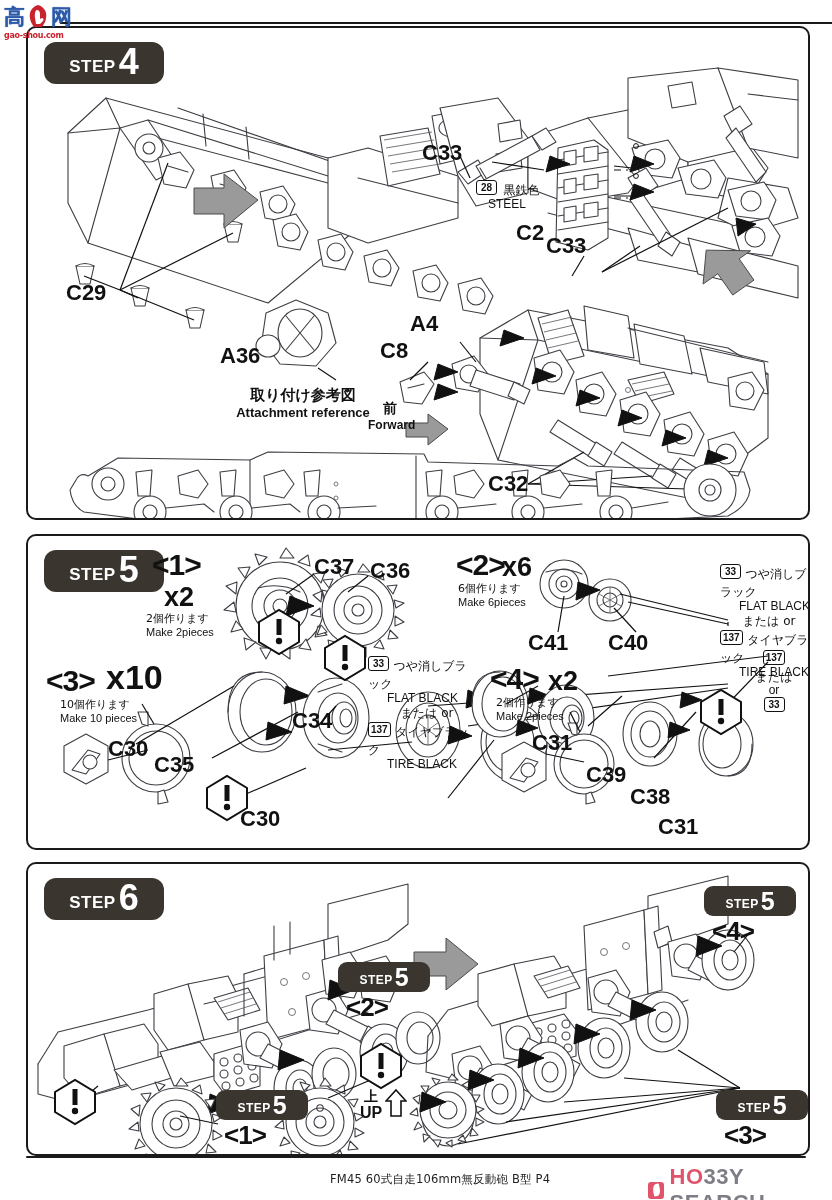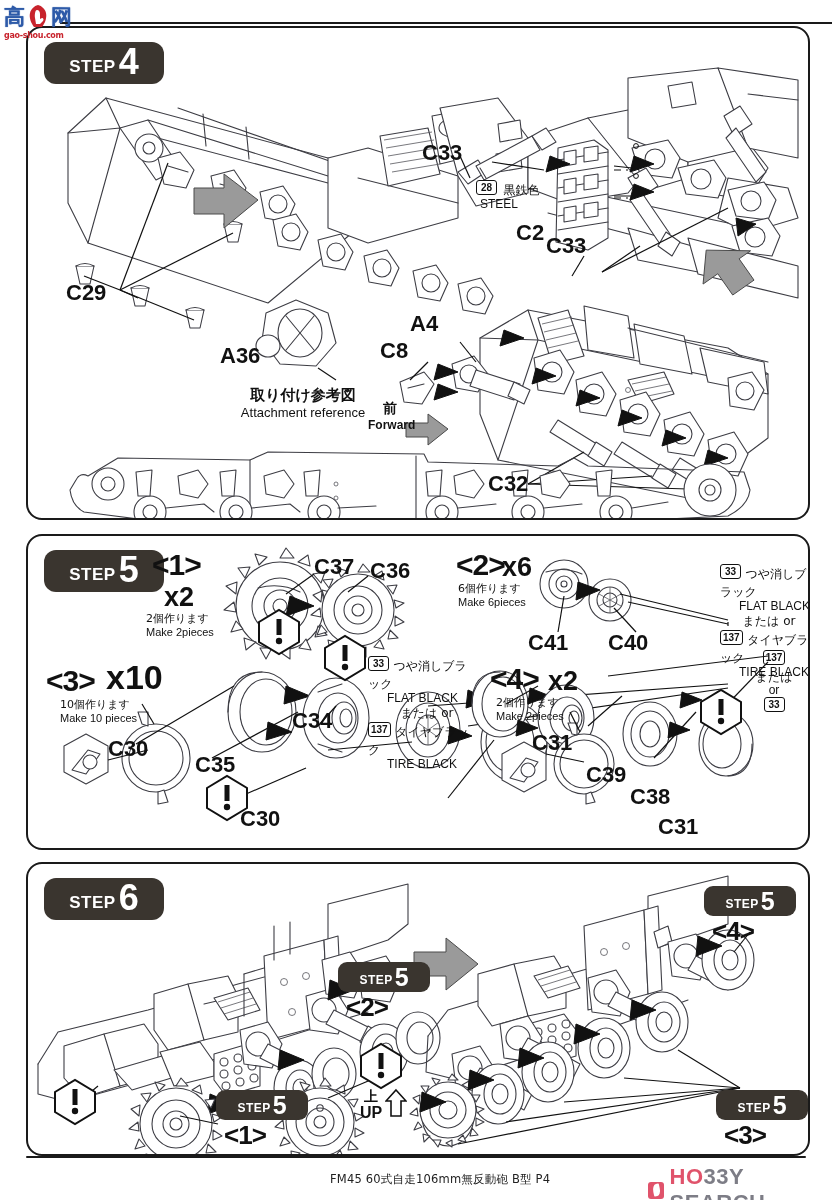--- a/index.html
+++ b/index.html
@@ -29,21 +29,21 @@
   }
   .wm-url{
     font-size:8px;font-weight:700;color:#c8232c;letter-spacing:-0.3px;
     margin-top:-1px;font-family:"DejaVu Sans",sans-serif;
   }
 
   
   .panel{
     position:absolute;
     border:2px solid #1a1a1a;
-    border-radius:16px;
+    border-radius:10px;
     background:#ffffff;
     overflow:hidden;
   }
   #panel-step4{left:26px;top:26px;width:780px;height:490px;}
   #panel-step5{left:26px;top:534px;width:780px;height:312px;}
   #panel-step6{left:26px;top:862px;width:780px;height:290px;}
 
   
   .step-badge{
     background:#3a352f;
@@ -504,26 +504,26 @@
     <div class="part-id" style="left:518px;top:205px;">C33</div>
     <div class="part-id" style="left:382px;top:283px;">A4</div>
     <div class="part-id" style="left:352px;top:310px;">C8</div>
     <div class="part-id" style="left:460px;top:443px;">C32</div>
 
     <div class="paint-row" style="left:448px;top:152px;">
       <span class="chip">28</span>
       <span class="paint-txt">
         <span class="paint-jp">黒鉄色</span>
       </span>
-      <div class="paint-en" style="margin-left:4px;">STEEL</div>
+      <div class="paint-en" style="margin-left:12px;">STEEL</div>
     </div>
 
     <div style="position:absolute;left:200px;top:358px;text-align:center;width:150px;">
       <div style="font-size:15px;font-weight:700;font-family:'DejaVu Sans',sans-serif;">取り付け参考図</div>
-      <div style="font-size:13px;font-weight:400;font-family:'Liberation Sans',sans-serif;">Attachment reference</div>
+      <div style="font-size:13px;font-weight:700;font-family:'Liberation Sans',sans-serif;">Attachment reference</div>
     </div>
     <div style="position:absolute;left:340px;top:372px;text-align:center;width:44px;">
       <div style="font-size:14px;font-weight:700;font-family:'DejaVu Sans',sans-serif;">前</div>
       <div style="font-size:12px;font-weight:700;font-family:'Liberation Sans',sans-serif;">Forward</div>
     </div>
   </div>
 
   <div class="panel" id="panel-step5">
 
     <svg class="art" width="780" height="312" viewBox="0 0 780 312">
@@ -787,21 +787,21 @@
       <div class="paint-en" style="margin-left:19px;">TIRE BLACK</div>
     </div>
 
     <div class="grp-sub" style="left:18px;top:128px;">&lt;3&gt;</div>
     <div class="mult" style="left:78px;top:122px;font-size:34px;">x10</div>
     <div class="makeblk" style="left:32px;top:162px;">
       <div class="small-jp">10個作ります</div>
       <div class="small-en">Make 10 pieces</div>
     </div>
     <div class="part-id" style="left:80px;top:200px;">C30</div>
-    <div class="part-id" style="left:126px;top:216px;margin-left:41px;">C35</div>
+    <div class="part-id" style="left:126px;top:216px;">C35</div>
     <div class="part-id" style="left:264px;top:172px;">C34</div>
     <div class="part-id" style="left:212px;top:270px;">C30</div>
 
     <div class="paint-row" style="left:340px;top:120px;width:110px;">
       <div>
         <span class="chip">33</span>
         <span class="paint-jp">つや消しブラック</span>
       </div>
       <div class="paint-en" style="margin-left:19px;">FLAT BLACK</div>
       <div class="orline" style="margin-left:8px;">

